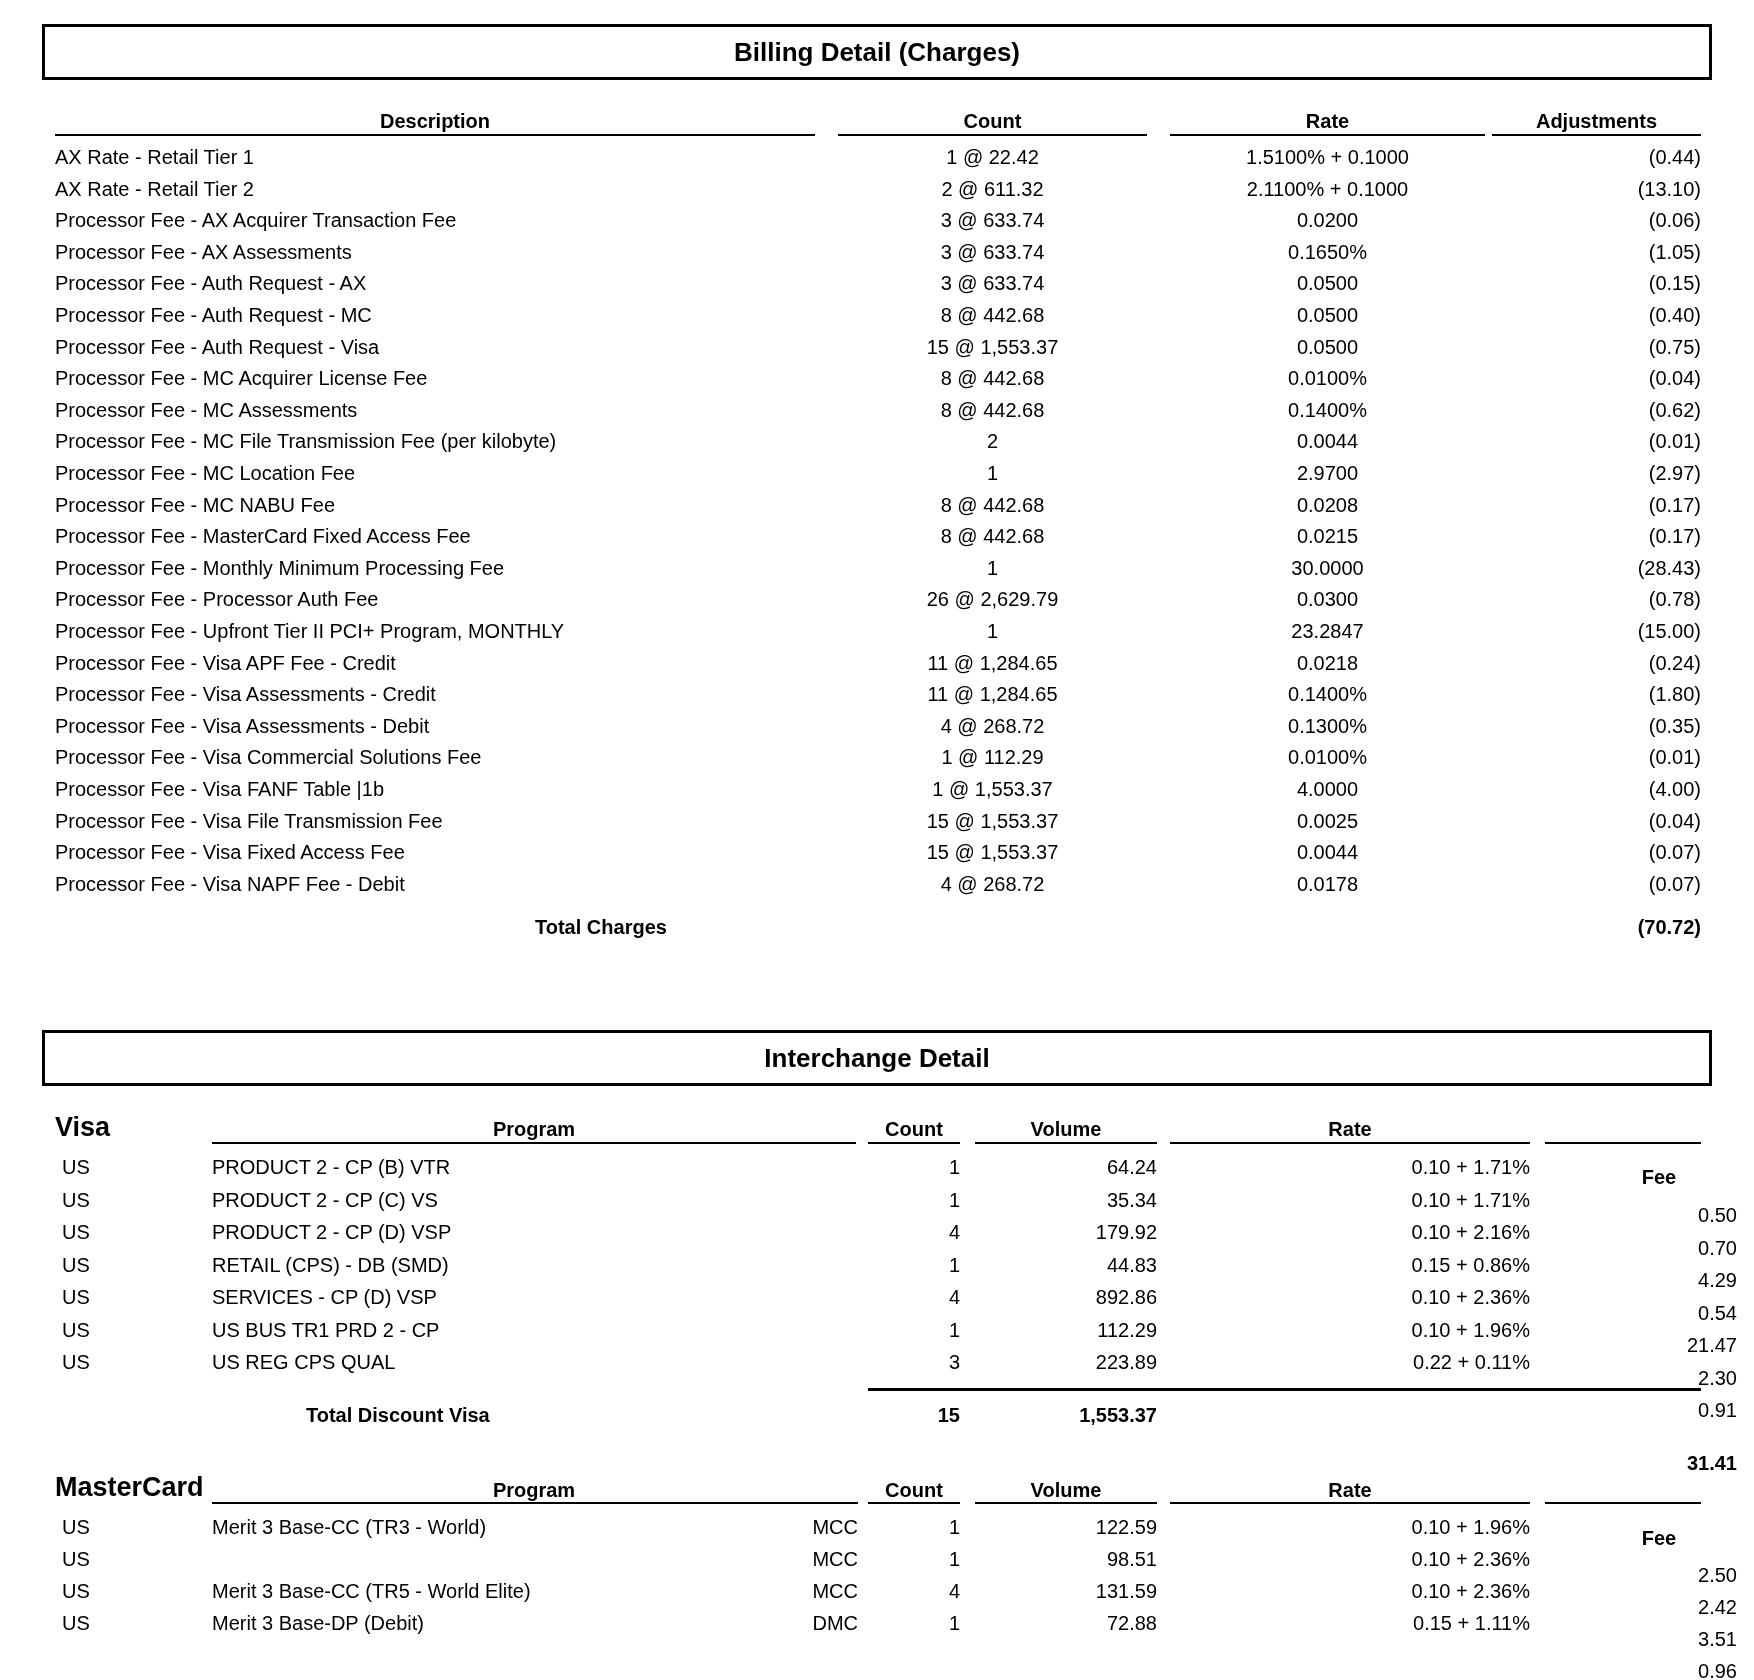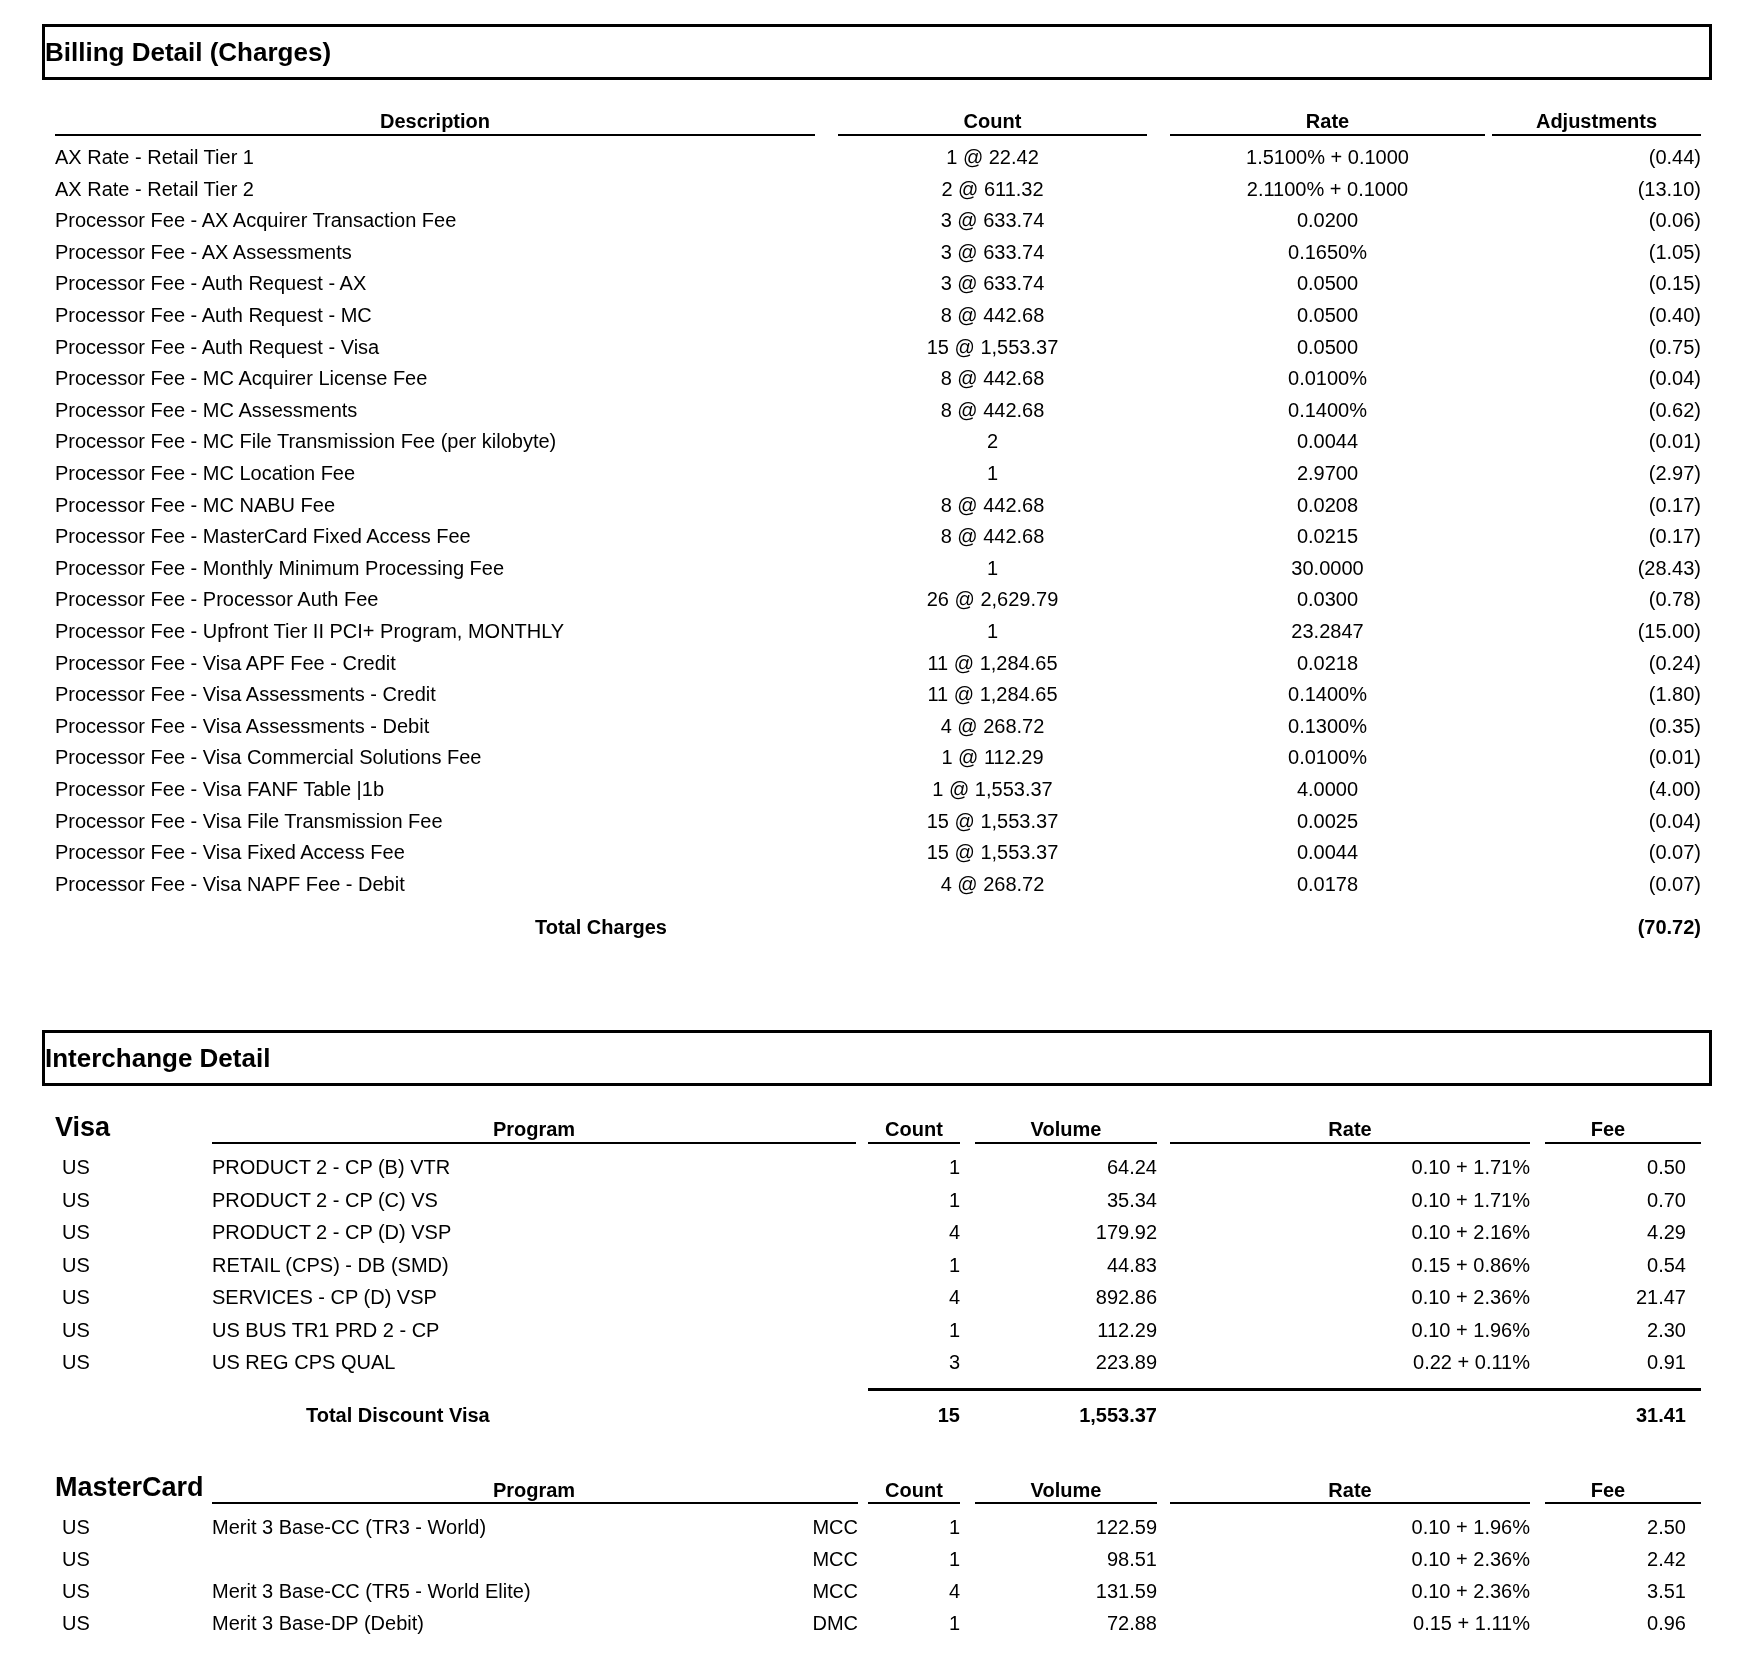--- a/index.html
+++ b/index.html
@@ -3,21 +3,21 @@
 <meta charset="utf-8">
 <style>
   html,body{margin:0;padding:0;}
   body{
     width:1754px;height:1680px;background:#ffffff;color:#000000;
     font-family:"Liberation Sans","DejaVu Sans",sans-serif;
     position:relative;overflow:hidden;
   }
   .box{
     position:absolute;left:42px;width:1664px;height:50px;
-    border:3px solid #000;text-align:left;
+    border:3px solid #000;text-align:center;
     font-weight:bold;font-size:26px;line-height:50px;
     background:#fff;
   }
   .rule{position:absolute;height:0;border-top:2px solid #000;}
   .totline{position:absolute;height:0;border-top:3px solid #000;}
   .hdrrow{position:absolute;left:0;width:1754px;height:26px;line-height:26px;font-size:20px;font-weight:bold;}
   .row,.trow{position:absolute;left:0;width:1754px;height:28px;line-height:28px;font-size:20px;}
   .trow{font-weight:bold;}
   .cell{position:absolute;top:0;height:100%;white-space:nowrap;}
   .seclabel{position:absolute;left:55px;width:360px;font-size:27px;font-weight:bold;line-height:34px;height:34px;text-align:left;}
@@ -29,21 +29,21 @@
   .c-adj{left:1492px;width:209px;text-align:right;}
   .hdrrow .c-desc,.hdrrow .c-adj{text-align:center;}
 
   
   .v-country{left:62px;width:110px;text-align:left;}
   .v-program{left:212px;width:644px;text-align:left;}
   .v-code{left:760px;width:98px;text-align:right;}
   .v-count{left:868px;width:92px;text-align:right;}
   .v-volume{left:975px;width:182px;text-align:right;}
   .v-rate{left:1170px;width:360px;text-align:right;}
-  .v-fee{left:1530px;width:156px;text-align:right;}
+  .v-fee{left:1581px;width:156px;text-align:right;margin-top:48px;}
   .hdrrow .v-program,.hdrrow .v-count,.hdrrow .v-volume,.hdrrow .v-rate,.hdrrow .v-fee{text-align:center;}
 
   .tc-label{left:535px;width:420px;text-align:left;}
   .tdv-label{left:306px;width:420px;text-align:left;}
 </style>
 </head>
 <body>
 
 <div class="box" style="top:24px;">
   <span>Billing Detail (Charges)</span>

